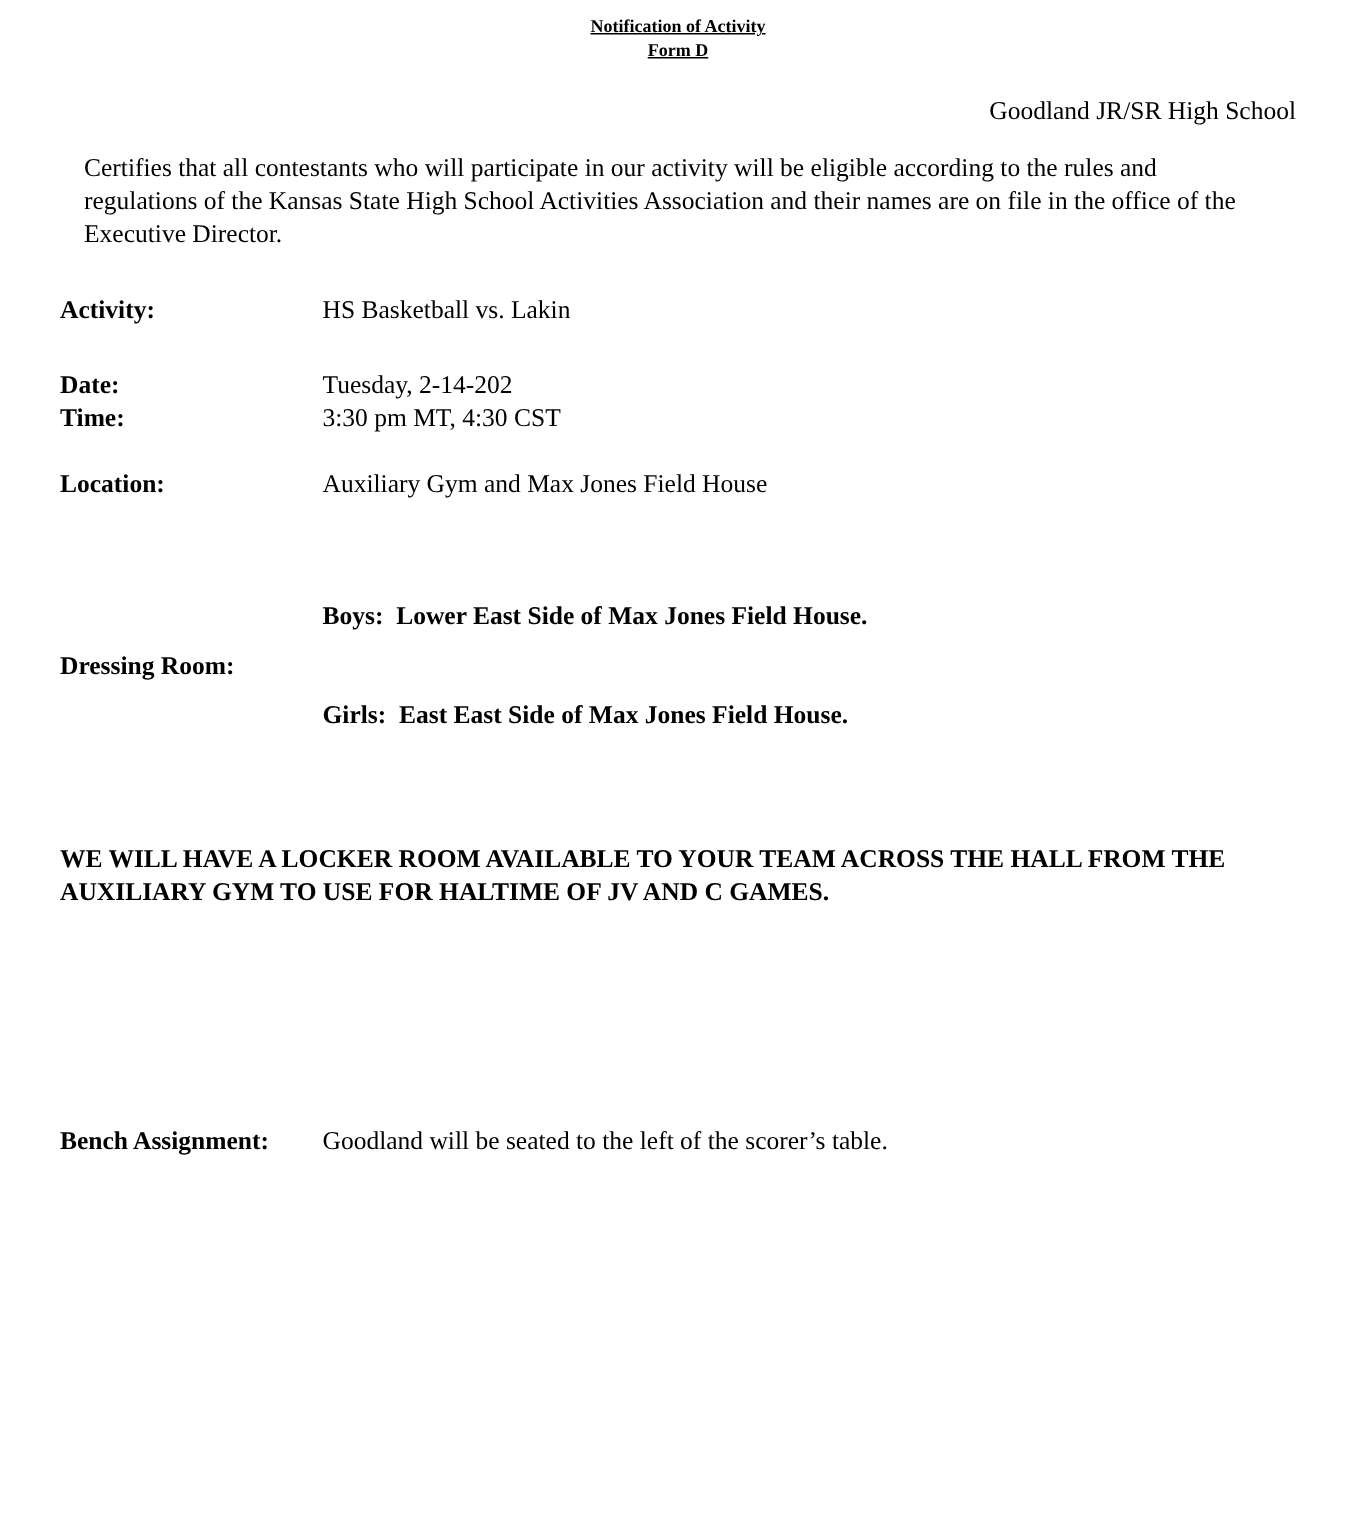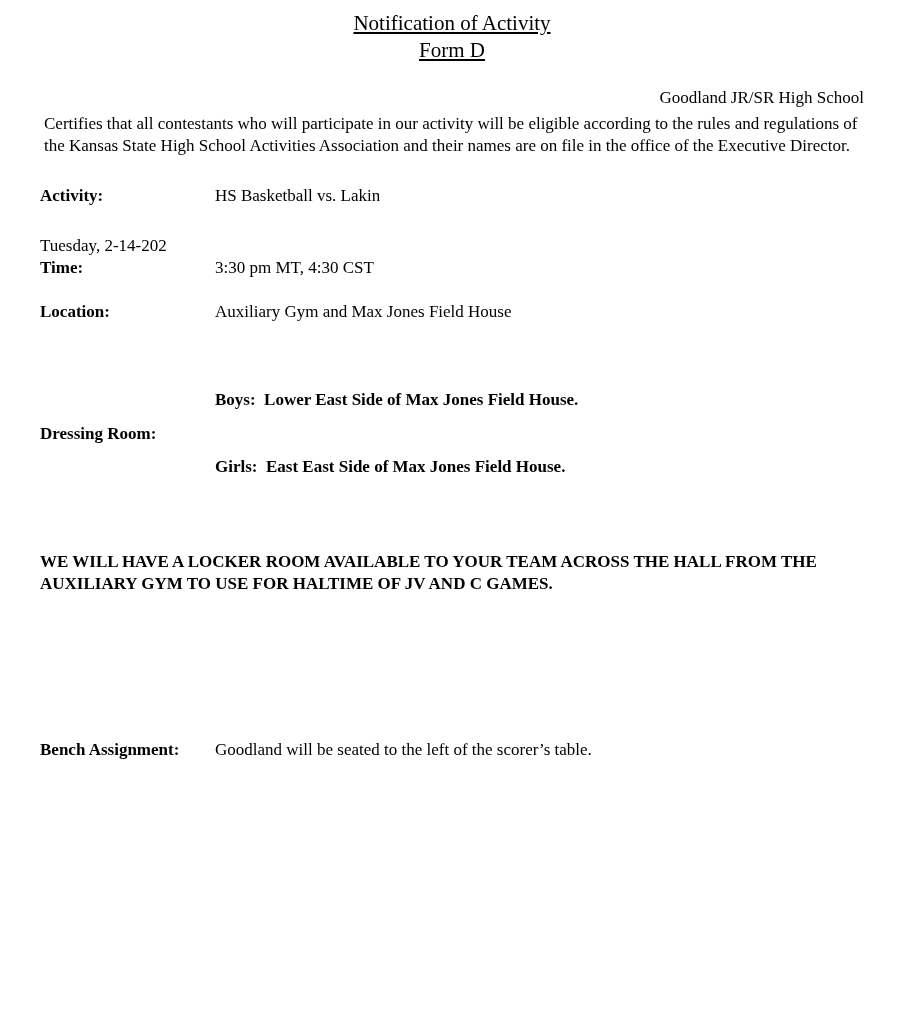--- a/index.html
+++ b/index.html
@@ -14,32 +14,32 @@
     font-size: 17px;
     color: #000000;
     line-height: 1.3;
     overflow: hidden;
   }
   .doc {
     padding: 10px 40px 0 40px;
     box-sizing: border-box;
   }
   .title-line {
-    font-weight: normal;
+    font-weight: bold;
     text-decoration: underline;
     text-align: center;
     margin: 0;
-    font-size: 21px;
+    font-size: 12px;
   }
   .school {
     text-align: right;
     margin-top: 22px;
   }
   .certification {
-    margin: 4px;
+    margin: 16px;
     white-space: pre-wrap;
   }
   .row {
     display: flex;
     margin-top: 22px;
     align-items: center;
   }
   .row .lbl {
     font-weight: bold;
     flex: 0 0 175px;
@@ -70,20 +70,21 @@
   <div class="school">Goodland JR/SR High School</div>
   <p class="certification">Certifies that all contestants who will participate in our activity will be eligible according to the rules and regulations of the Kansas State High School Activities Association and their names are on file in the office of the Executive Director.</p>
 
   <div class="row mt-lg">
     <span class="lbl">Activity:</span>
     <span class="val">HS Basketball vs. Lakin</span>
   </div>
 
 
   <div class="row mt-lg">
+    <span class="lbl">Date:</span>
     <span class="val">Tuesday, 2-14-202</span>
   </div>
   <div class="row tight">
     <span class="lbl">Time:</span>
     <span class="val">3:30 pm MT, 4:30 CST</span>
   </div>
 
   <div class="row">
     <span class="lbl">Location:</span>
     <span class="val">Auxiliary Gym and Max Jones Field House</span>

